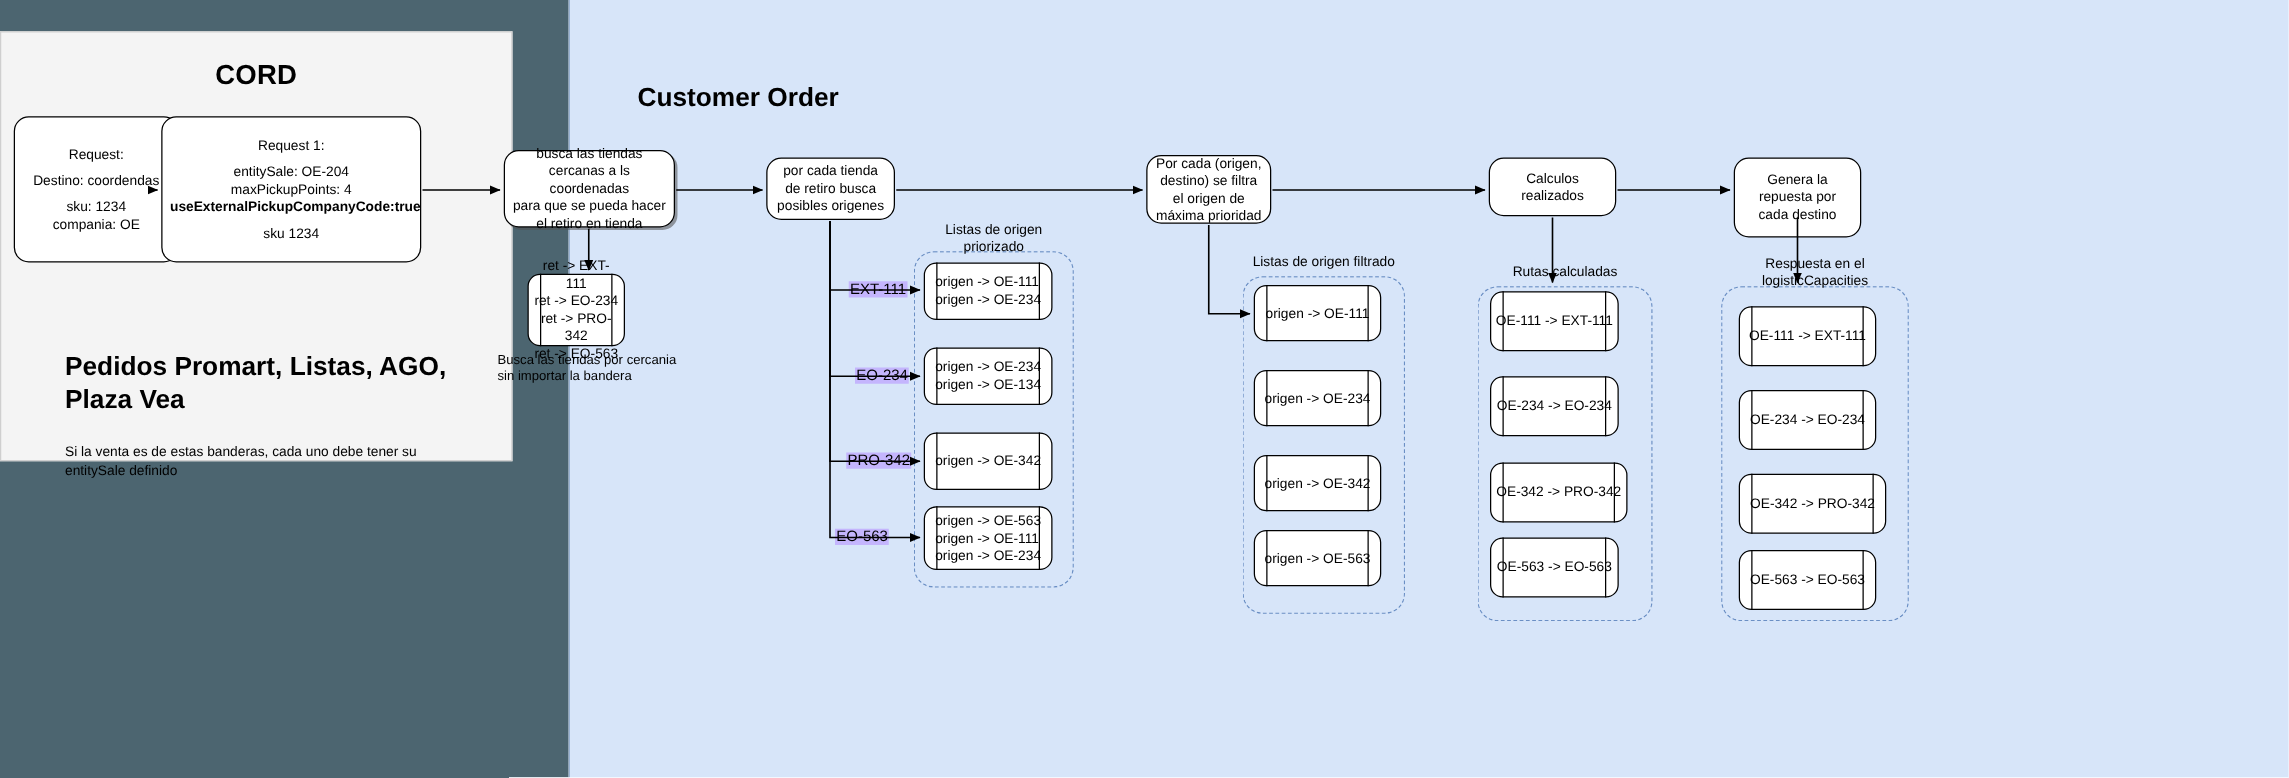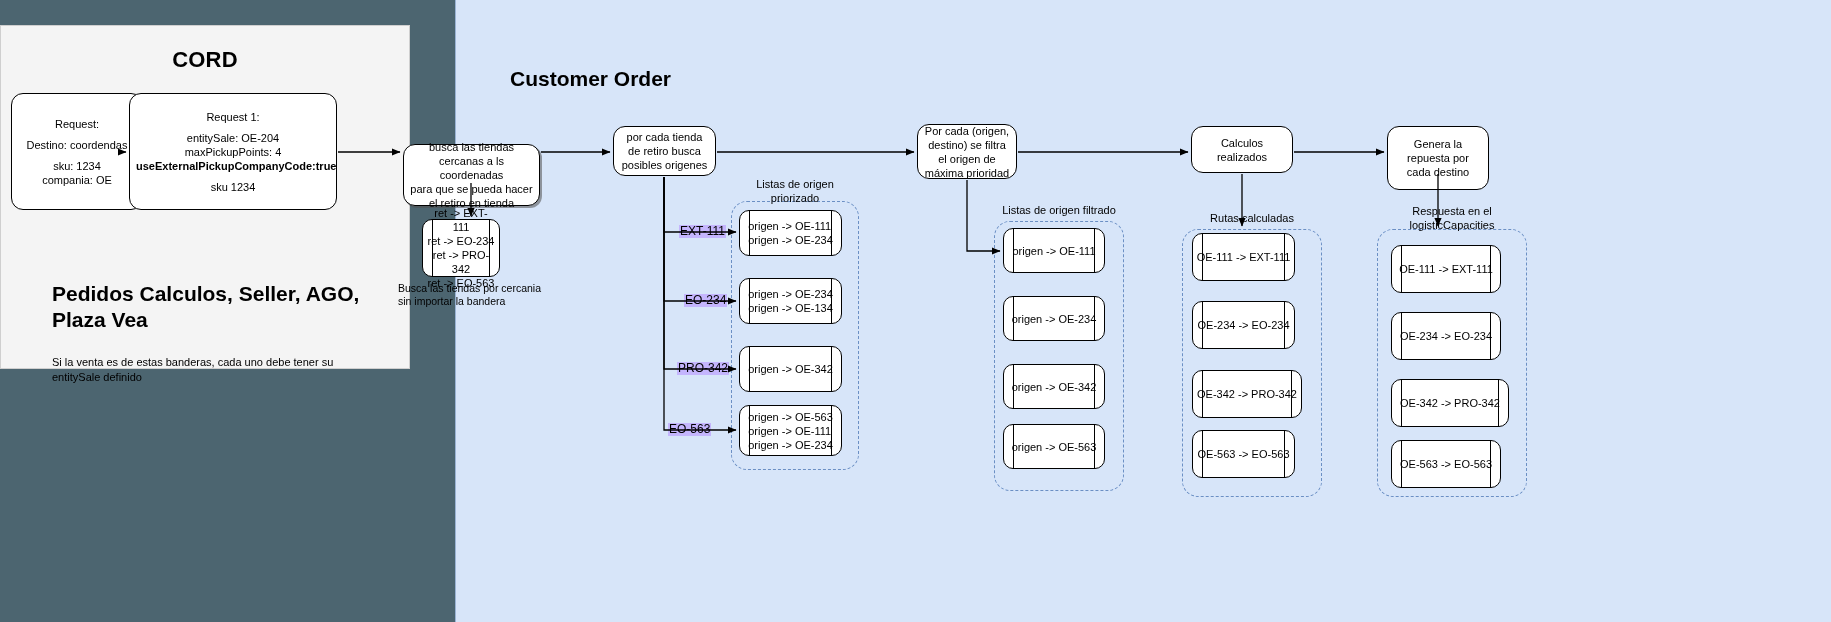--- a/index.html
+++ b/index.html
@@ -86,21 +86,20 @@
     align-items: center;
     justify-content: center;
     text-align: center;
     font-size: 11px;
     line-height: 14px;
     color: #000;
     padding: 3px 6px;
   }
   .rbox.shadowed {
     box-shadow: 2px 2px 0 rgba(80,80,80,.55);
-    margin-top: 24px;
   }
   .rbox .inner { width: 100%; }
   .rbox .bold { font-weight: bold; }
   .rbox .sp { display: block; height: 7px; }
   
   .sbox {
     position: absolute;
     box-sizing: border-box;
     background: #ffffff;
     border: 1px solid #000;
@@ -198,21 +197,21 @@
       <span>Request 1:</span>
       <span class="sp"></span>
       <span>entitySale: OE-204</span><br>
       <span>maxPickupPoints: 4</span><br>
       <span class="bold">useExternalPickupCompanyCode:true</span>
       <span class="sp"></span>
       <span>sku 1234</span>
     </div>
   </div>
 
-  <div class="cord-heading">Pedidos Calculos, Seller, AGO, Plaza Vea</div>
+  <div class="cord-heading">Pedidos Promart, Listas, AGO, Plaza Vea</div>
   <div class="cord-note">Si la venta es de estas banderas, cada uno debe tener su entitySale definido</div>
 
   <div class="section-title">Customer Order</div>
 
   <div class="rbox shadowed" style="left:403px; top:120px; width:137px; height:62px; white-space:pre-line;">busca las tiendas cercanas a ls coordenadas
 para que se pueda hacer el retiro en tienda</div>
 
   <div class="sbox ctr" style="left:422px; top:219px; width:78px; height:58px;">
     <span class="txt">ret -&gt; EXT-111
 ret -&gt; EO-234

